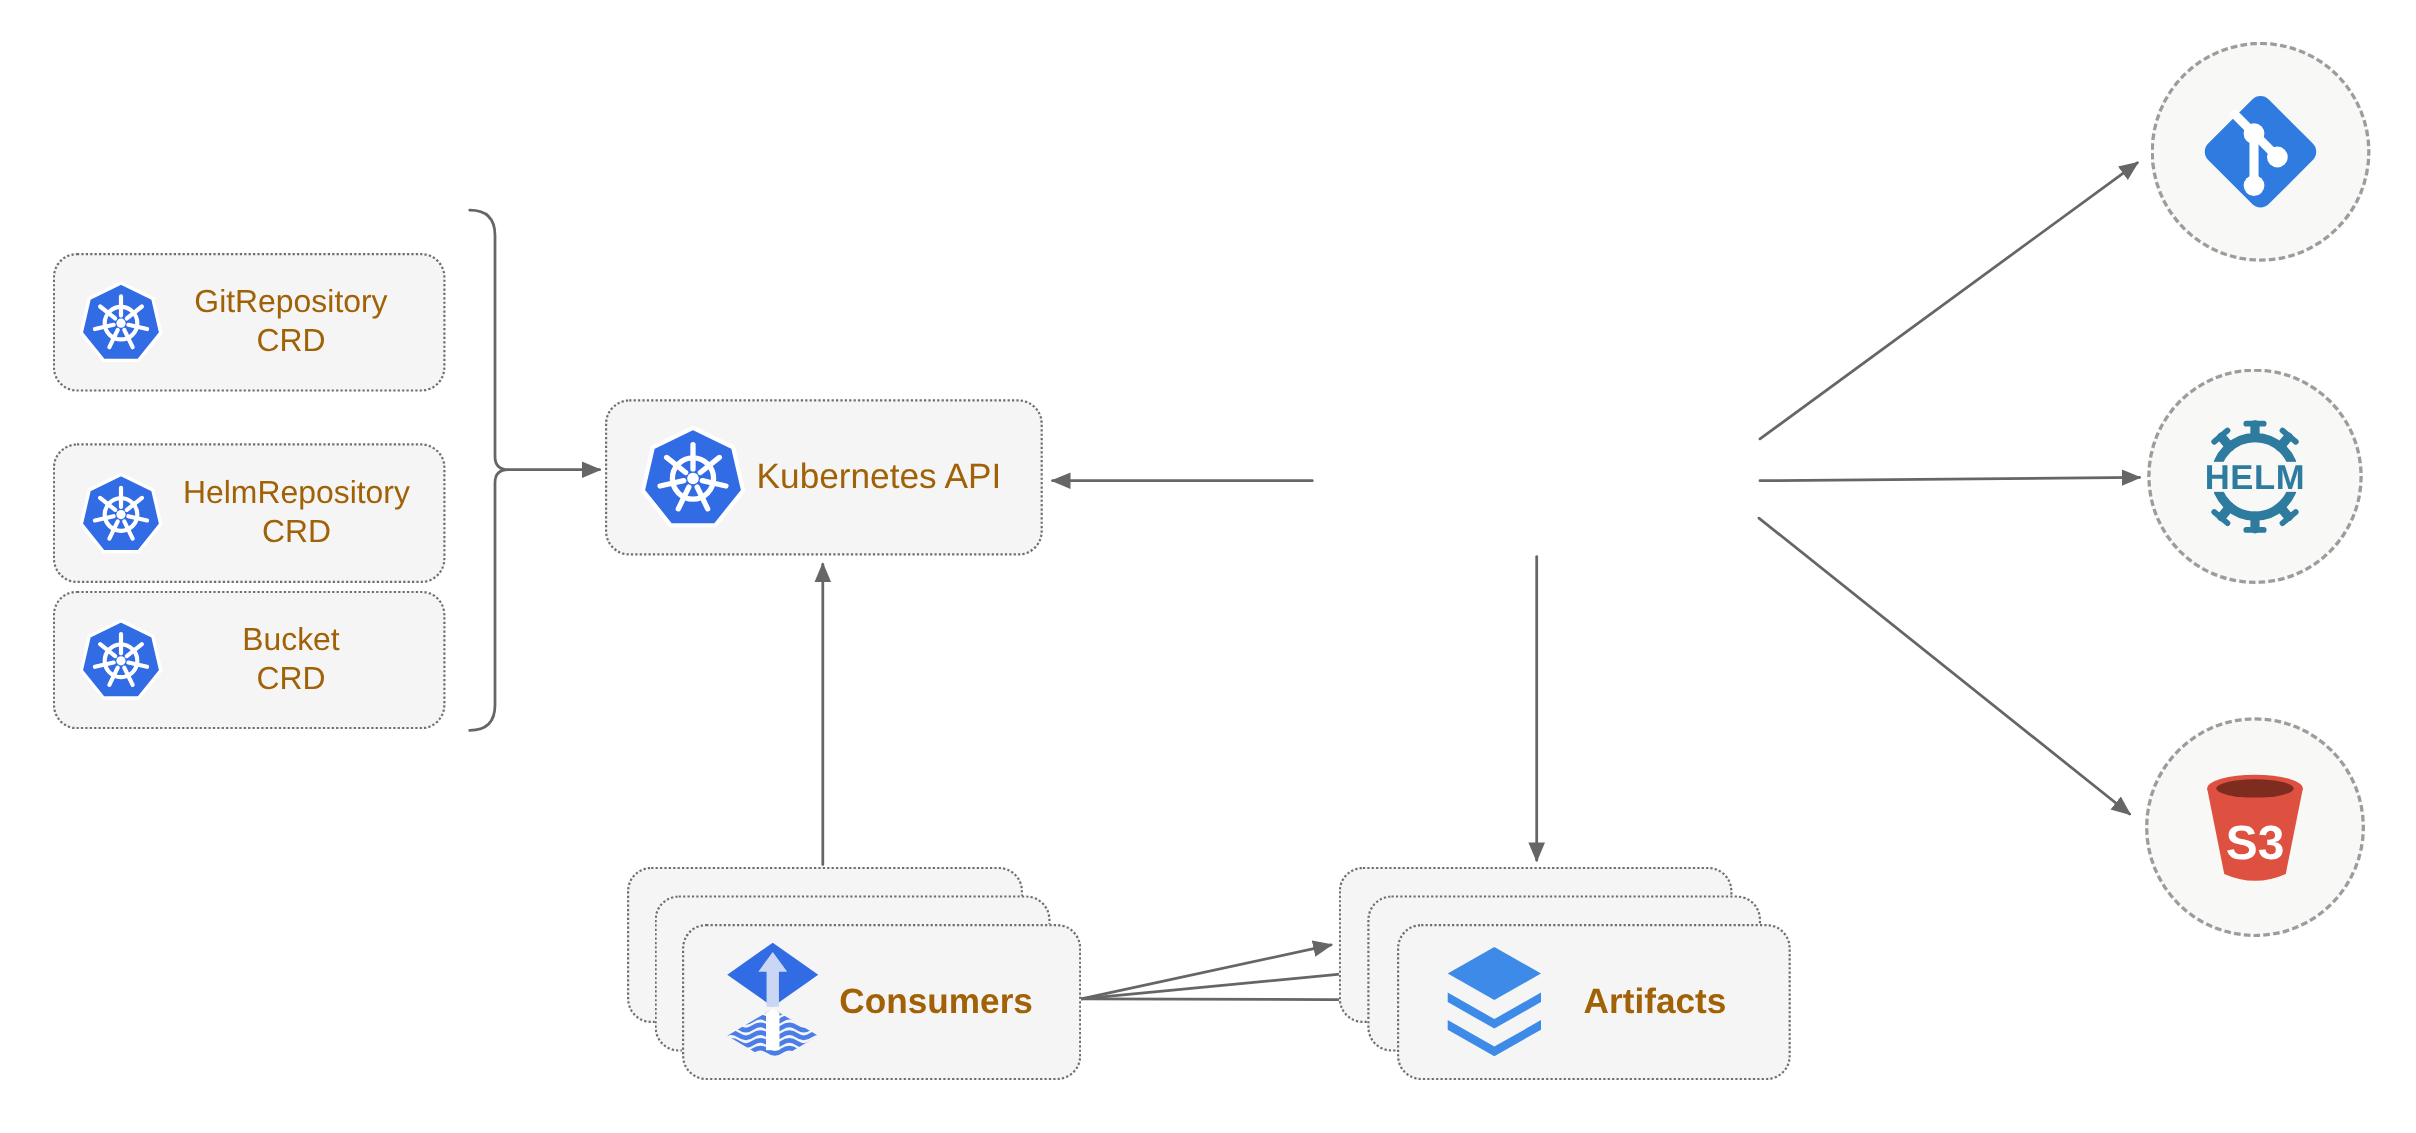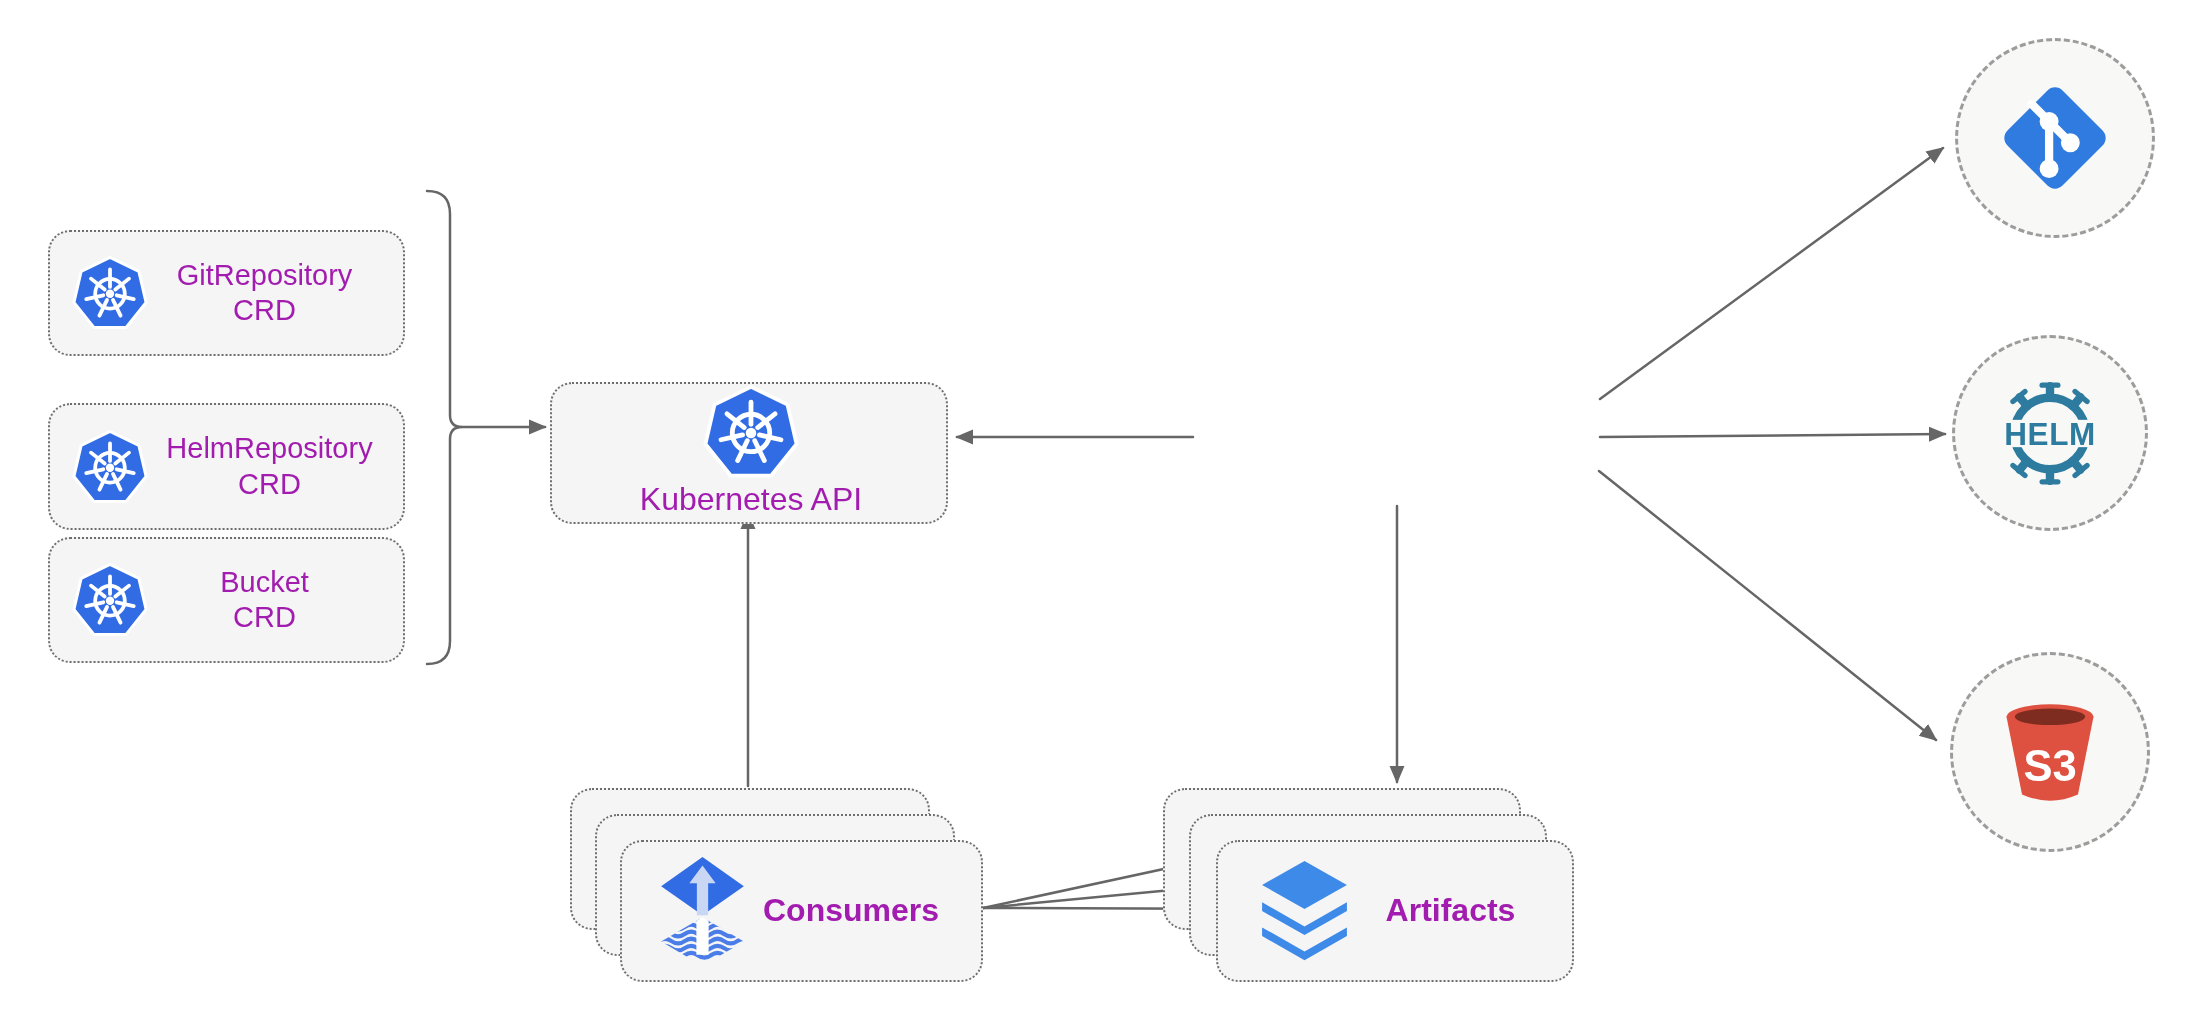--- a/index.html
+++ b/index.html
@@ -11,21 +11,21 @@
   .layer{position:absolute;left:0;top:0;width:2196px;height:1030px;pointer-events:none;}
 
   
   .node-box{
     position:absolute;box-sizing:border-box;
     background:var(--box-fill,#F5F5F5);
     border:2.5px dotted var(--box-border,#6E6E6E);
     border-radius:22px;
     display:flex;align-items:center;
   }
-  .node-label{flex:1;text-align:center;font-size:32px;line-height:1.22;color:#a21caf;}
+  .node-label{flex:1;text-align:center;font-size:32px;line-height:1.22;color:#a16207;}
   .crd .node-label{font-size:29px;}
   .node-label span{display:block;}
 
   
   .stack{position:absolute;font-weight:bold;}
   .stack .node-box{position:absolute;}
 
   
   .circle{
     position:absolute;box-sizing:border-box;border-radius:50%;
@@ -213,21 +213,21 @@
   <div class="node-box crd" style="left:48px;top:537px;width:357px;height:126px;padding:0 22px;">
     <svg width="76" height="76">
         <use href="#sym-k8s"></use>
       </svg>
     <div class="node-label">
       <span>Bucket</span>
       <span>CRD</span>
     </div>
   </div>
 
-  <div class="node-box" style="left:550px;top:382px;width:398px;height:142px;padding:0 26px 0 30px;flex-direction:column;">
+  <div class="node-box" style="left:550px;top:363px;width:398px;height:142px;padding:0 26px 0 30px;">
     <svg width="96" height="96">
         <use href="#sym-k8s"></use>
       </svg>
     <div class="node-label">
       <span>Kubernetes API</span>
     </div>
   </div>
 
 
   <div class="stack" style="left:570px;top:788px;width:415px;height:196px;">
@@ -236,21 +236,21 @@
     <div class="node-box" style="left:50px;top:52px;width:363px;height:142px;padding:0 24px 0 38px;">
       <svg width="85" height="109">
           <use href="#sym-flux"></use>
         </svg>
       <div class="node-label">
         <span>Consumers</span>
       </div>
     </div>
   </div>
 
-  <div class="stack" style="left:1163px;top:788px;width:415px;height:196px;">
+  <div class="stack" style="left:1217px;top:788px;width:415px;height:196px;">
     <div class="node-box" style="left:0;top:0;width:358px;height:142px;"></div>
     <div class="node-box" style="left:26px;top:26px;width:358px;height:142px;"></div>
     <div class="node-box" style="left:53px;top:52px;width:358px;height:142px;padding:0 24px 0 38px;">
       <svg width="97" height="106">
           <use href="#sym-layers"></use>
         </svg>
       <div class="node-label">
         <span>Artifacts</span>
       </div>
     </div>

